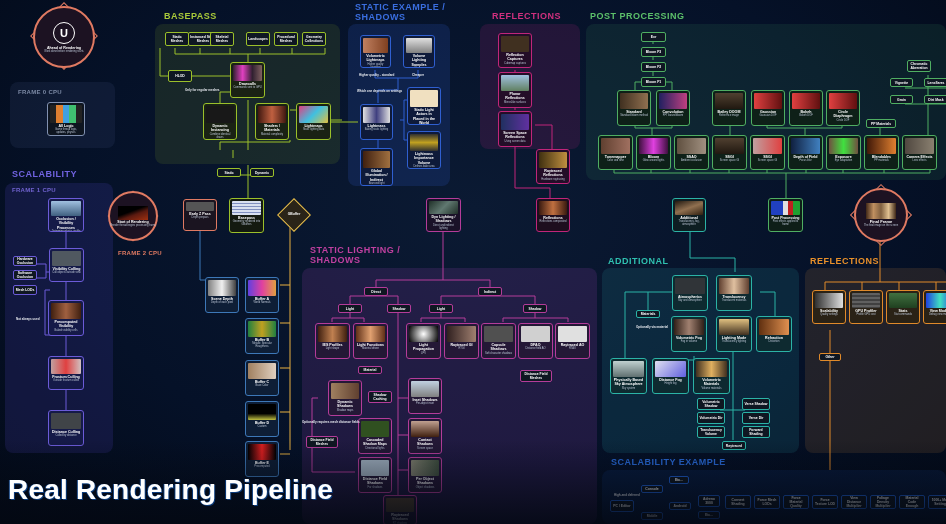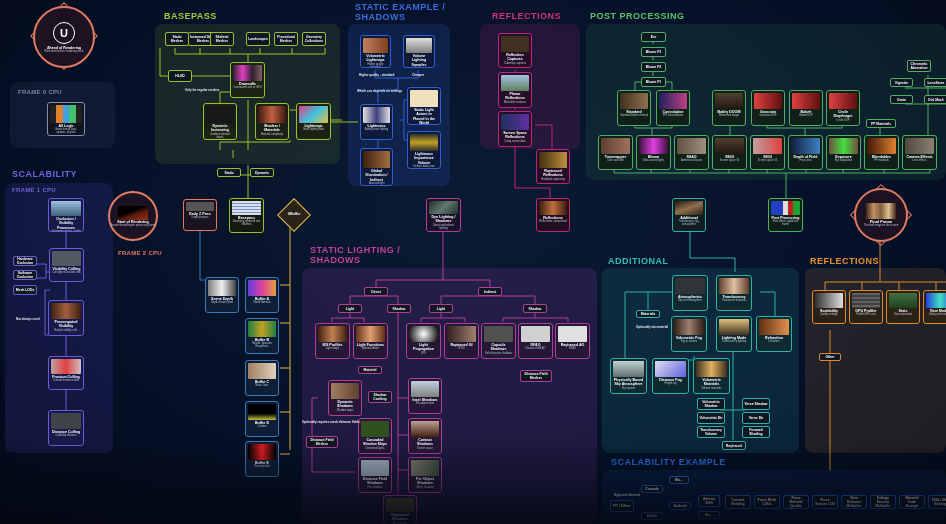--- a/index.html
+++ b/index.html
@@ -587,13 +587,14 @@
       <div class="pill" style="left: 754px; top: 495px; width: 26px; height: 14px; border-color: rgb(31, 95, 208);">Force Mesh LODs</div>
       <div class="pill" style="left: 783px; top: 495px; width: 26px; height: 14px; border-color: rgb(31, 95, 208);">Force Material Quality</div>
       <div class="pill" style="left: 812px; top: 495px; width: 26px; height: 14px; border-color: rgb(31, 95, 208);">Force Texture LOD</div>
       <div class="pill" style="left: 841px; top: 495px; width: 26px; height: 14px; border-color: rgb(31, 95, 208);">View Distance Multiplier</div>
       <div class="pill" style="left: 870px; top: 495px; width: 26px; height: 14px; border-color: rgb(31, 95, 208);">Foliage Density Multiplier</div>
       <div class="pill" style="left: 899px; top: 495px; width: 26px; height: 14px; border-color: rgb(31, 95, 208);">Material Code Enough</div>
       <div class="pill" style="left: 928px; top: 495px; width: 26px; height: 14px; border-color: rgb(31, 95, 208);">1000+ More Settings</div>
     </div>
 
   <div class="bottom-fade"></div>
+  <div id="caption">Real Rendering Pipeline</div>
 </div>
 
 </body></html>

